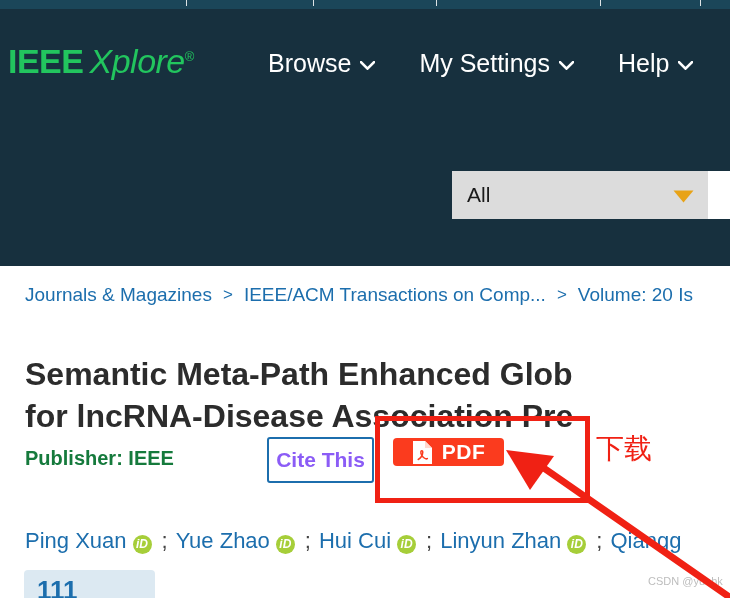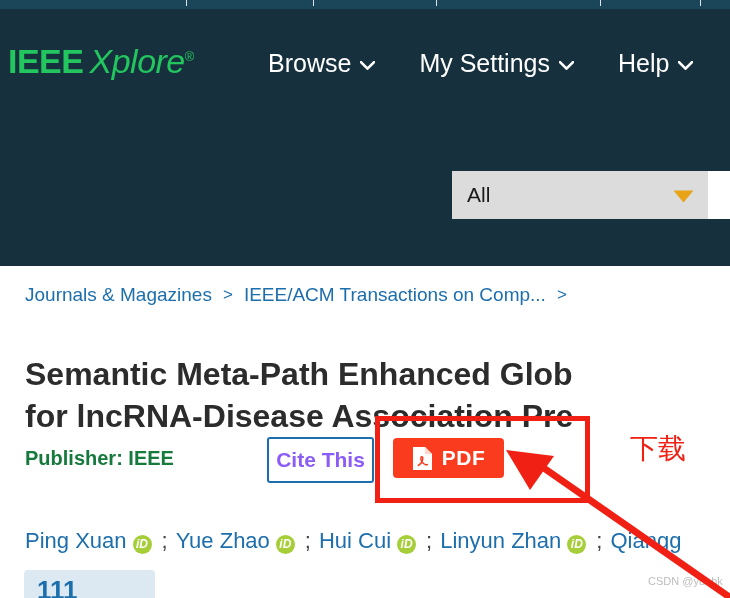--- a/index.html
+++ b/index.html
@@ -84,21 +84,21 @@
     position:absolute;left:0;top:10px;
     font-size:20px;font-weight:700;color:#157a3c;white-space:nowrap;
   }
   .cite-btn{
     position:absolute;left:242px;top:0;width:107px;height:46px;
     border:2px solid #1c6ead;background:#ffffff;border-radius:3px;
     display:flex;align-items:center;justify-content:center;
     font-size:21px;font-weight:700;color:#8b5cf6;cursor:pointer;box-sizing:border-box;
   }
   .pdf-btn{
-    position:absolute;left:368px;top:1px;width:111px;height:40px;
+    position:absolute;left:368px;top:1px;width:111px;height:28px;
     background:#fb3b1e;border-radius:4px;
     display:flex;align-items:center;justify-content:center;gap:9px;
     cursor:pointer;
   }
   .pdf-ico{width:21px;height:25px;display:block;}
   .pdf-txt{font-size:21px;font-weight:700;color:#ffffff;letter-spacing:.5px;}
 
   
   .authors{
     position:absolute;left:25px;top:526px;height:30px;
@@ -133,21 +133,21 @@
   
   .anno-rect{
     position:absolute;left:375px;top:416px;width:215px;height:87px;
     border:5px solid #f02114;box-sizing:border-box;pointer-events:none;
   }
   .anno-arrow{
     position:absolute;left:490px;top:440px;width:240px;height:158px;
     pointer-events:none;
   }
   .anno-cn{
-    position:absolute;left:630px;top:430px;
+    position:absolute;left:596px;top:430px;
     font-size:28px;color:#f02114;font-weight:500;white-space:nowrap;
     font-family:"DejaVu Sans","Liberation Sans",sans-serif;
   }
 </style>
 </head>
 <body>
 
 <div class="top-strip">
   <div class="sep" style="left:186px"></div>
   <div class="sep" style="left:313px"></div>
@@ -205,20 +205,21 @@
     <div class="search-input-area" placeholder=""></div>
   </div>
 
 </div>
 
 <div class="breadcrumb">
   <span class="crumb">Journals &amp; Magazines</span>
   <span class="crumb-sep">&gt;</span>
   <span class="crumb">IEEE/ACM Transactions on Comp...</span>
   <span class="crumb-sep">&gt;</span>
+  <span class="crumb">Volume: 20 Is</span>
 </div>
 
 <h1 class="doc-title">
   <span class="ln1">Semantic Meta-Path Enhanced Glob</span>
   <span class="ln2">for lncRNA-Disease Association Pre</span>
 </h1>
 
 <div class="action-row">
 
   <div class="publisher">Publisher:  IEEE</div>

